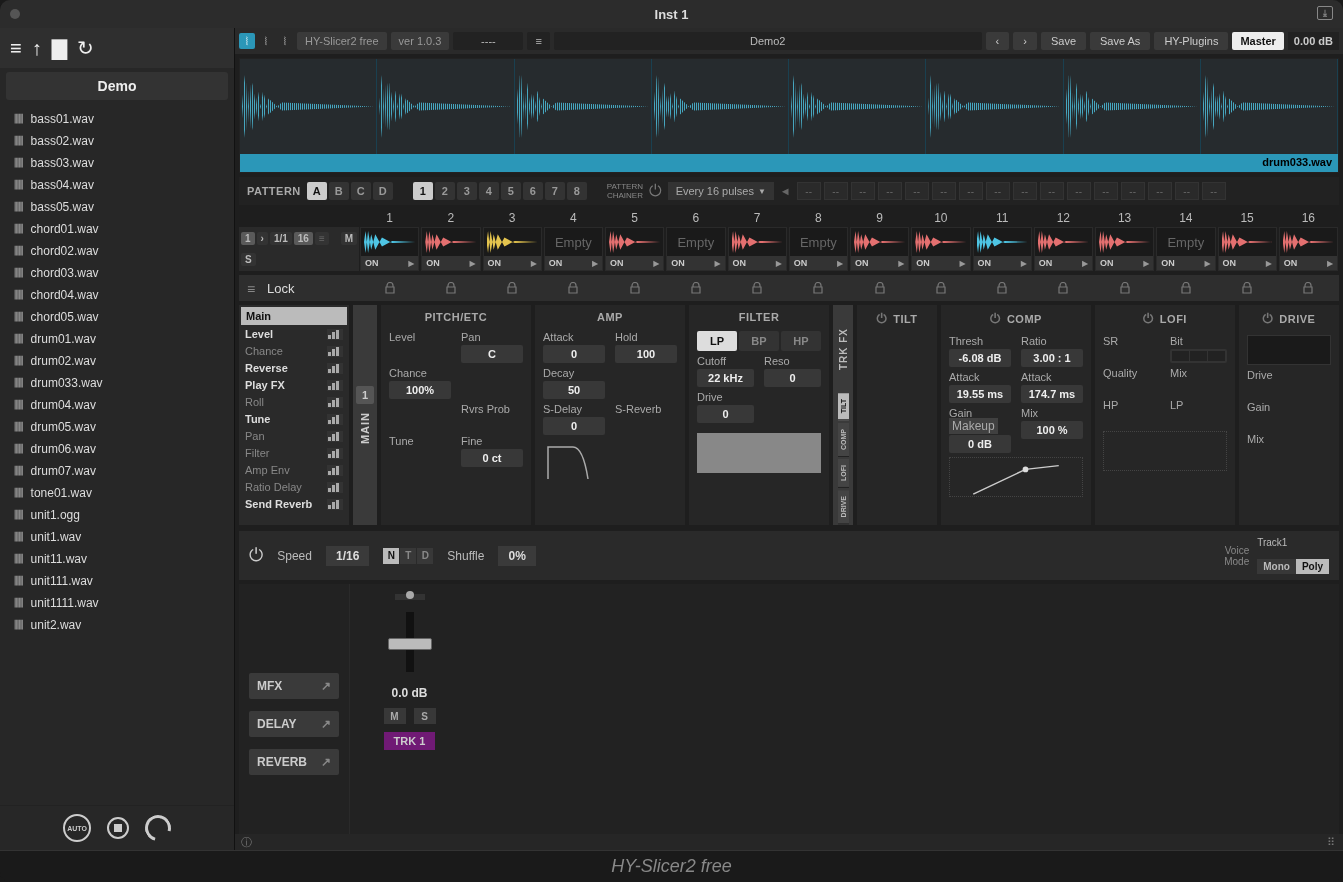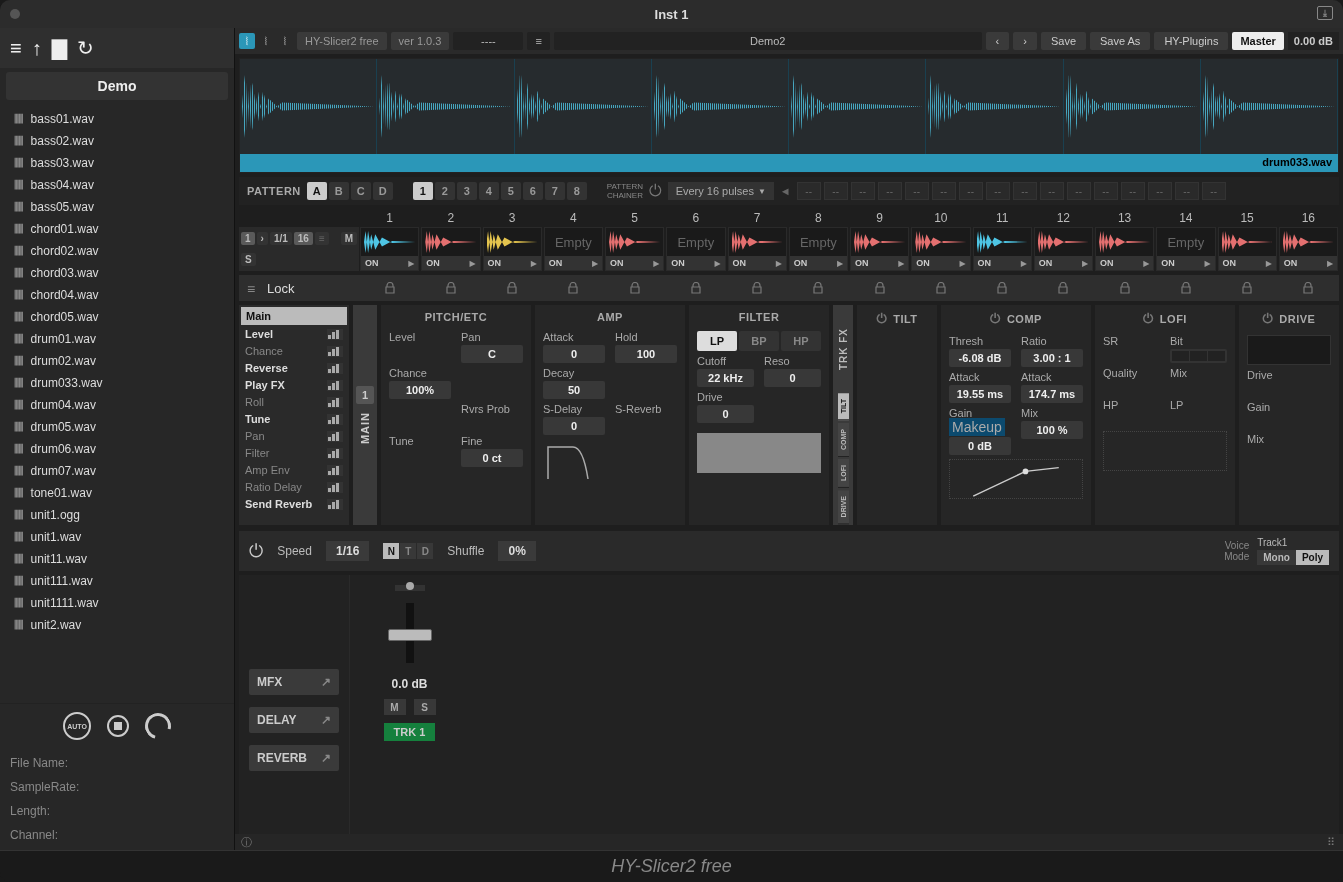--- a/index.html
+++ b/index.html
@@ -121,21 +121,21 @@
 .mixer-left { width: 110px; display: flex; flex-direction: column; gap: 12px; padding: 40px 10px 10px 10px; justify-content:center; }
 .mx-btn { background: #3a3a3a; color: #ccc; padding: 6px 8px; font-size: 12px; font-weight: 700; display: flex; align-items: center; justify-content: space-between; border-radius:2px;}
 .mx-btn .ext { color:#888; }
 .mixer-trk { width: 120px; display: flex; flex-direction: column; align-items: center; padding: 6px 0; gap: 4px; border-left:1px solid #2a2a2a; }
 .pan-knob { width:30px; height:6px; background:#333; position:relative; margin:4px 0;}
 .pan-knob::after{content:"";position:absolute;left:50%;top:-3px;width:8px;height:8px;background:#aaa;border-radius:50%;transform:translateX(-50%);}
 .fader-track { width: 8px; height: 60px; background: #111; position: relative; margin:4px 0;}
 .fader-cap { position: absolute; top: 26px; left: -18px; width: 44px; height: 12px; background: #bbb; border-radius: 2px; border:1px solid #666;}
 .trk-db { font-size: 12px; font-weight: 700; color: #ddd; margin-top:6px; }
 .trk-ms { display: flex; gap: 8px; margin-top:4px; } .trk-ms span { background: #383838; width: 22px; height: 16px; display: flex; align-items: center; justify-content: center; font-size: 10px; font-weight:700; color:#aaa;}
-.trk-name { background: #15803d; padding: 3px 10px; font-size: 11px; font-weight:700; margin-top:4px; }
+.trk-name { background: #701a75; padding: 3px 10px; font-size: 11px; font-weight:700; margin-top:4px; }
 
 .status { height: 16px; background: #262626; display:flex; align-items:center; padding:0 6px; color:#777;}
 .status .r { margin-left:auto; letter-spacing:2px;}
 .footer { height: 32px; background: #1a1a1a; display: flex; align-items: center; justify-content: center; color: #888; font-size: 18px; font-style: italic; border-top: 1px solid #333; }
 
 svg.lock { width:12px; height:12px; }
 </style>
 </head>
 <body>
 
@@ -251,26 +251,20 @@
           </div>
           <div class="sb-item">
             <span class="wavicon">⦀⦀</span>
             <span>unit2.wav</span>
           </div>
         </div>
       <div class="sb-controls">
         <div class="sb-auto">AUTO</div>
         <div class="sb-stop"></div>
         <div class="sb-arc"></div>
-      </div>
-      <div class="sb-info">
-        <div>File Name:</div>
-        <div>SampleRate:</div>
-        <div>Length:</div>
-        <div>Channel:</div>
       </div>
     </div>
 
     <div class="main">
 
       <div class="toolbar">
         <div class="mode-icons">
           <span style="background:#2b97b8;color:#fff">⦚</span>
           <span>⦚</span>
           <span>⦚</span>
@@ -808,21 +802,21 @@
               </div>
             <div class="param">
                 <span class="nm">Attack</span>
                 <span class="val">19.55 ms</span>
               </div>
             <div class="param">
                 <span class="nm">Attack</span>
                 <span class="val">174.7 ms</span>
               </div>
             <div class="param">
-                <span class="nm"><span>Gain</span> <span style="background:#0c4a6e;font-size:14px;padding:1px 3px;">Makeup</span></span>
+                <span class="nm"><span>Gain</span> <span style="background:#404040;font-size:12px;padding:1px 3px;">Makeup</span></span>
                 <span class="val">0 dB</span>
               </div>
             <div class="param">
                 <span class="nm">Mix</span>
                 <span class="val">100 %</span>
               </div>
             <div style="grid-column:1/3;height:40px;position:relative;border:1px dotted #444;">
               <svg width="100%" height="100%" viewBox="0 0 100 40">
                   <path d="M 5 38 L 60 12 L 95 8" stroke="#ccc" fill="none" stroke-width="1.5"></path>
                   <circle cx="60" cy="12" r="3" fill="#ddd"></circle>
@@ -901,21 +895,21 @@
           <span>T</span>
           <span>D</span>
         </div>
         <span>Shuffle</span>
         <span class="valbox">0%</span>
         <div class="voicebox">
           <div style="display:flex;flex-direction:column;font-size:10px;line-height:11px;color:#888;text-align:right;">
             <span>Voice</span>
             <span>Mode</span>
           </div>
-          <div style="display:flex;flex-direction:column;gap:2px;">
+          <div style="display:flex;flex-direction:column;gap:11px;">
             <span style="font-size:10px;color:#bbb;">Track1</span>
             <div class="poly-tabs">
               <span>Mono</span>
               <span class="active">Poly</span>
             </div>
           </div>
         </div>
       </div>
 
       <div class="mixer">

